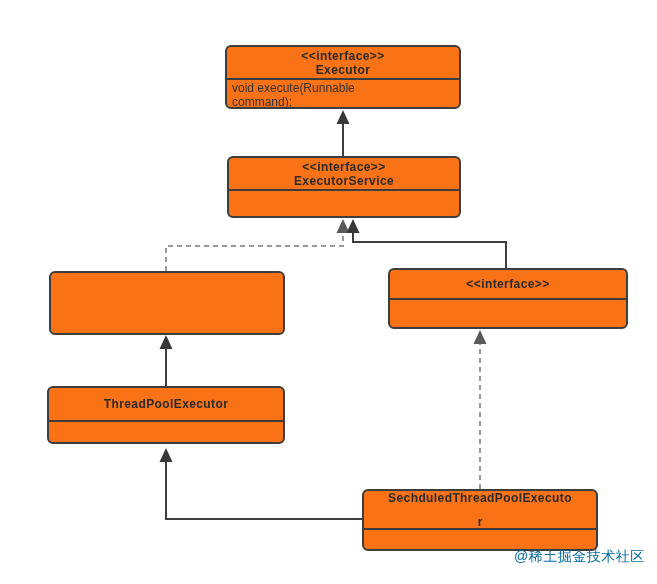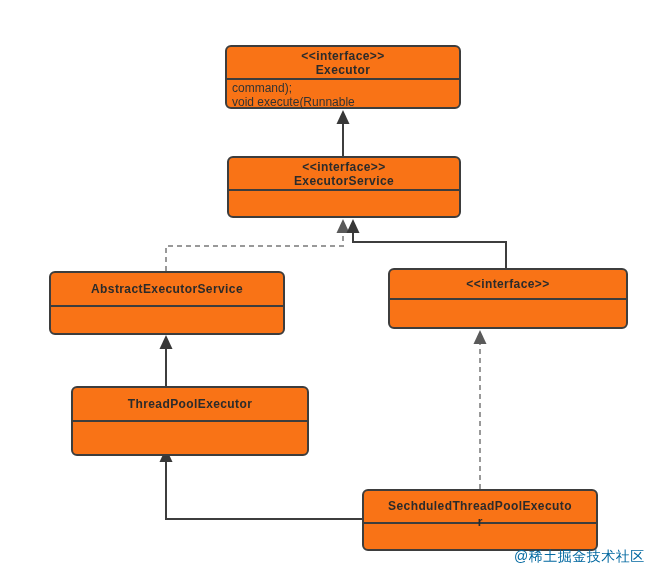--- a/index.html
+++ b/index.html
@@ -54,24 +54,24 @@
   }
   
   #node-executor                      { left: 225px; top: 45px;  width: 236px; height: 64px; }
   #node-executor .uml-title           { height: 33px; }
   #node-executor-service              { left: 227px; top: 156px; width: 234px; height: 62px; }
   #node-executor-service .uml-title   { height: 33px; }
   #node-abstract-executor-service     { left: 49px;  top: 271px; width: 236px; height: 64px; }
   #node-abstract-executor-service .uml-title { height: 34px; }
   #node-sechduled-executor-service    { left: 388px; top: 268px; width: 240px; height: 61px; }
   #node-sechduled-executor-service .uml-title { height: 30px; }
-  #node-thread-pool-executor          { left: 47px;  top: 386px; width: 238px; height: 70px; margin-left: 24px; }
+  #node-thread-pool-executor          { left: 47px;  top: 386px; width: 238px; height: 58px; }
   #node-thread-pool-executor .uml-title { height: 34px; }
   #node-sechduled-thread-pool-executor{ left: 362px; top: 489px; width: 236px; height: 62px; }
-  #node-sechduled-thread-pool-executor .uml-title { height: 33px; justify-content: flex-start; padding-top: 8px; }
+  #node-sechduled-thread-pool-executor .uml-title { height: 39px; justify-content: flex-start; }
   .name-overflow {
     position: absolute;
     left: 0; right: 0;
     top: 24px;
     text-align: center;
     font-weight: bold;
     font-size: 12px;
     line-height: 15px;
     z-index: 2;
   }
@@ -122,37 +122,34 @@
       <path d="M480,330 L473.5,344 L486.5,344 Z" fill="#5a5a5a"></path>
     </g>
   </svg>
 
   <div class="uml-node" id="node-executor">
     <div class="uml-title two-line">
       <span>&lt;&lt;interface&gt;&gt;</span>
       <span>Executor</span>
     </div>
     <div class="uml-body">
+      <div>void execute(Runnable</div>
       <div>command);</div>
-      <div>void execute(Runnable</div>
     </div>
   </div>
 
   <div class="uml-node" id="node-executor-service">
     <div class="uml-title two-line">
       <span>&lt;&lt;interface&gt;&gt;</span>
       <span>ExecutorService</span>
     </div>
     <div class="uml-body"></div>
   </div>
 
   <div class="uml-node" id="node-abstract-executor-service">
-    <div class="uml-title">
-      <span>AbstractExecutorService</span>
-    </div>
     <div class="uml-body"></div>
   </div>
 
   <div class="uml-node" id="node-sechduled-executor-service">
     <div class="uml-title two-line">
       <span>&lt;&lt;interface&gt;&gt;</span>
     </div>
     <div class="uml-body"></div>
   </div>
 

